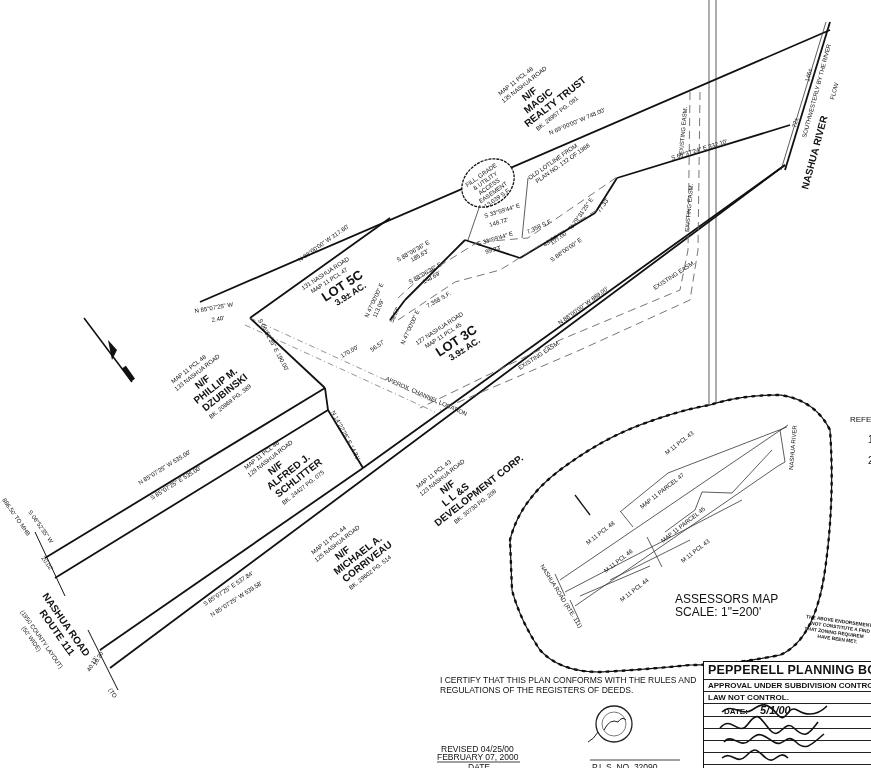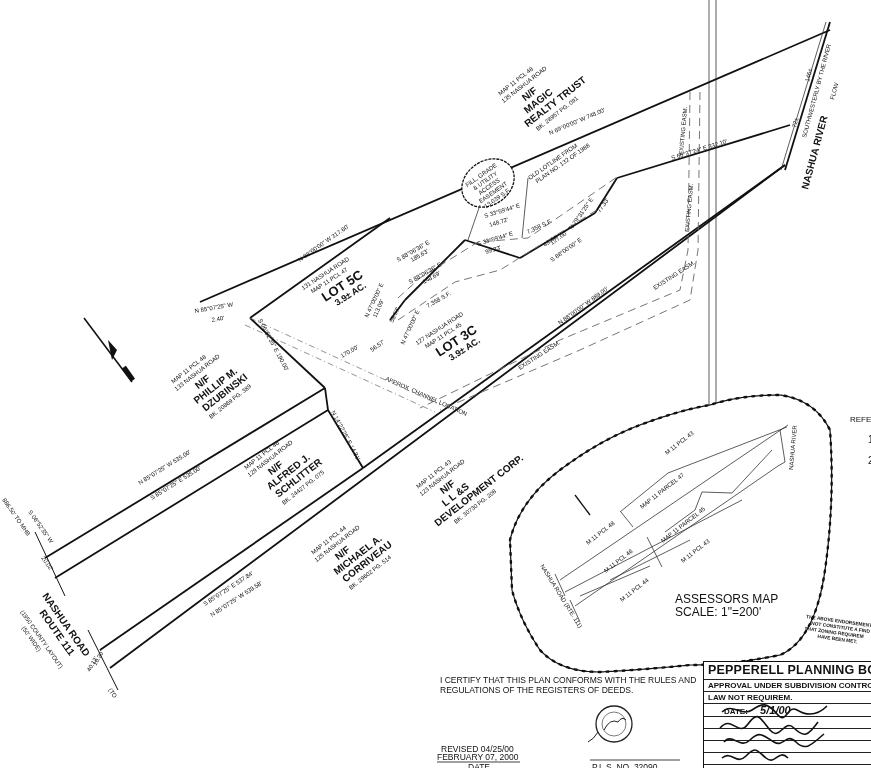--- a/index.html
+++ b/index.html
@@ -308,21 +308,21 @@
 
 <div class="references">
   <div>REFERE</div>
   <div>1)</div>
   <div>2)</div>
 </div>
 
 <div class="title-box">
   <div class="tb-row tb-title">PEPPERELL PLANNING BOARD</div>
   <div class="tb-row tb-sub">APPROVAL UNDER SUBDIVISION CONTROL</div>
-  <div class="tb-row tb-sub">LAW NOT REQUIREM.</div>
+  <div class="tb-row tb-sub">LAW NOT CONTROL.</div>
   <div class="tb-row tb-date">
     <span>DATE:</span>
     <span class="v">5/1/00</span>
   </div>
   <div class="tb-row tb-line"></div>
   <div class="tb-row tb-line"></div>
   <div class="tb-row tb-line"></div>
   <div class="tb-row tb-line"></div>
   <svg class="sig" viewBox="0 0 150 68">
     <path d="M10,12 c10,-10 20,5 30,-2 s15,-8 25,4 s10,-10 20,-4 s20,6 30,-4" stroke="#111" stroke-width="1.6" fill="none"></path>

